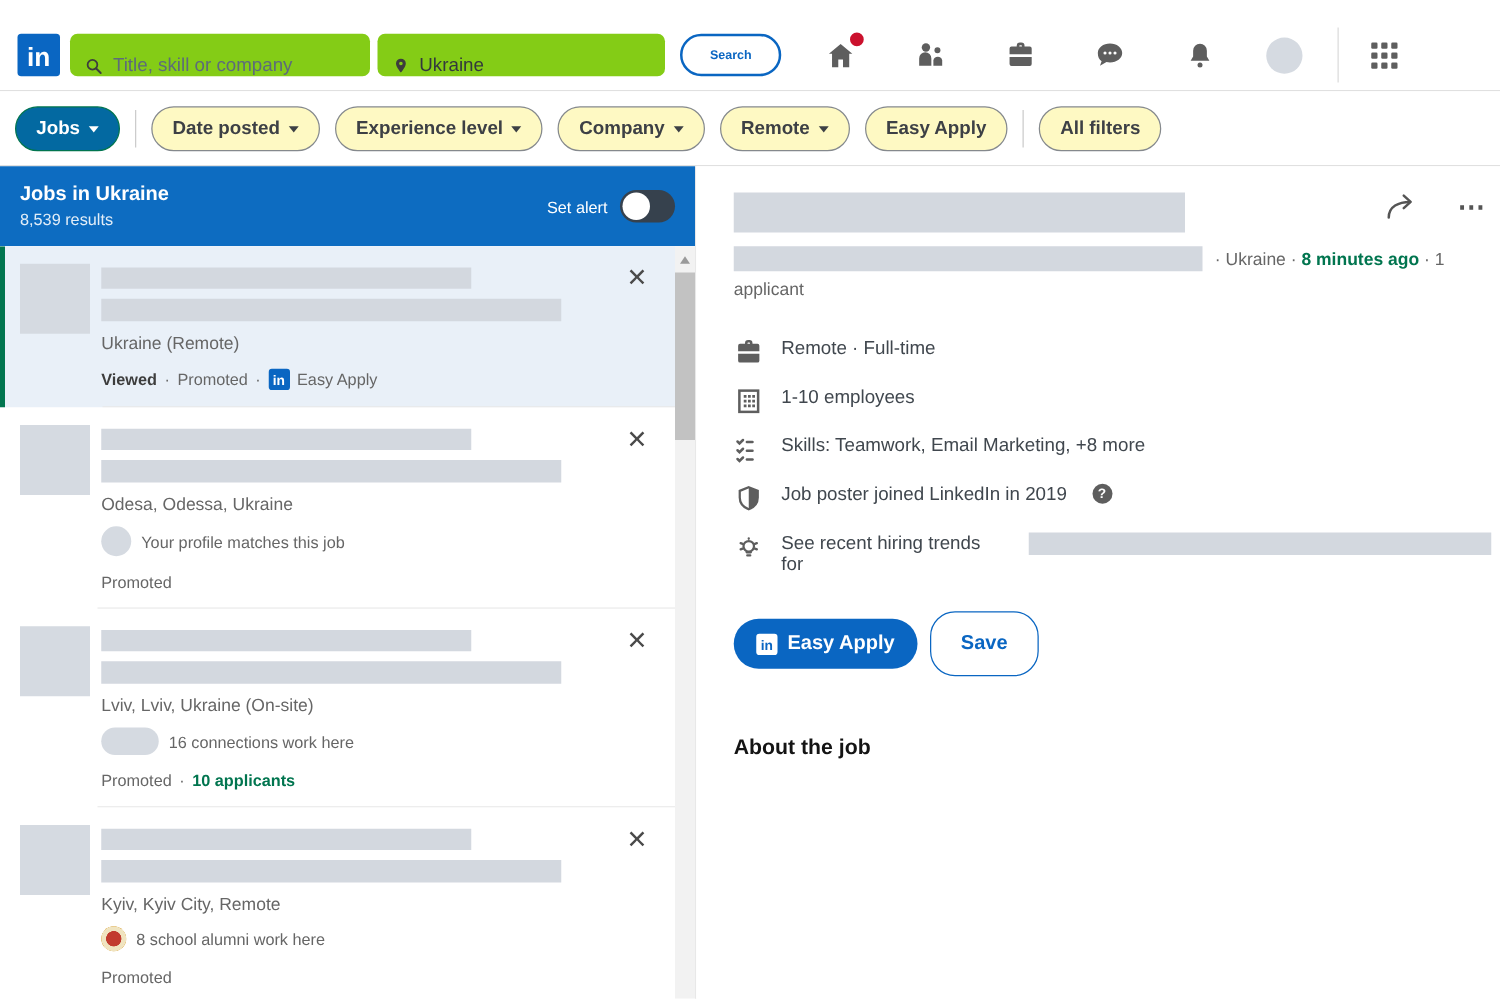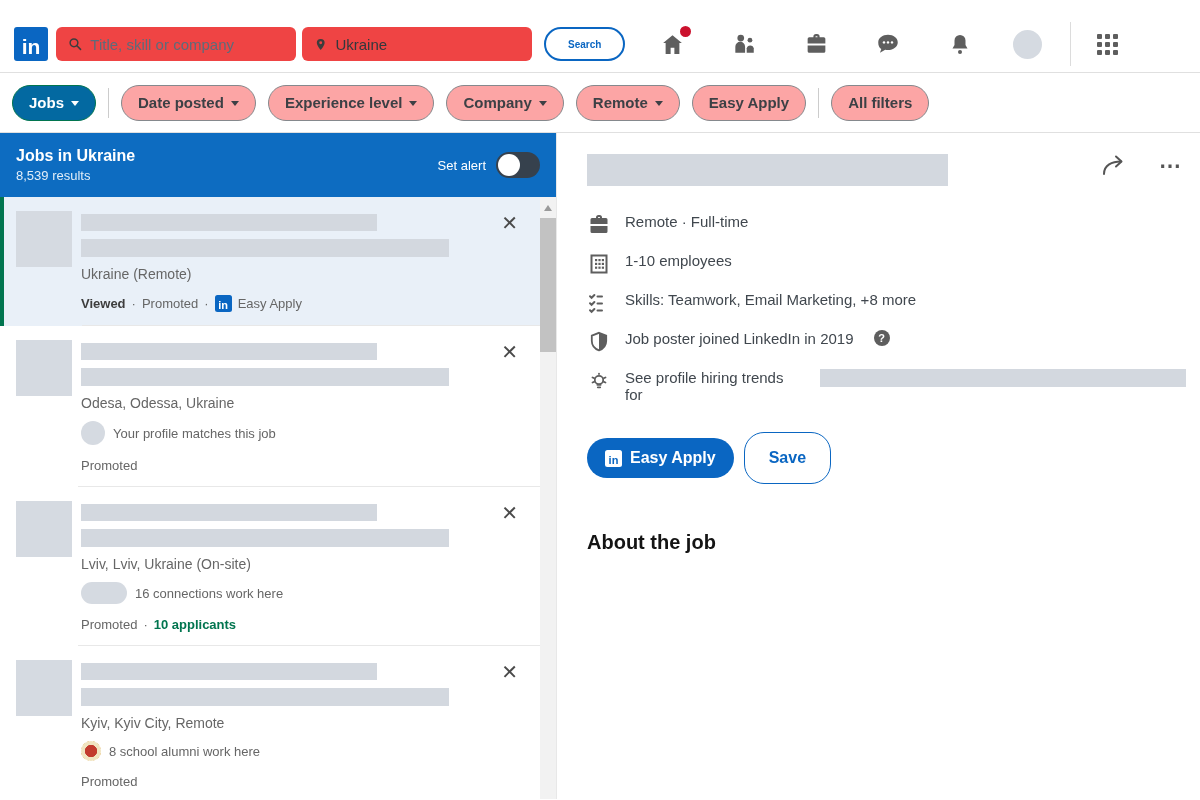--- a/index.html
+++ b/index.html
@@ -5,21 +5,21 @@
   * { box-sizing: border-box; margin: 0; padding: 0; }
   html,body { width:1200px; height:800px; overflow:hidden; background:#fff;
     font-family:"Liberation Sans", sans-serif; color:#191919; }
 
   
   .navbar { height:73px; border-bottom:1px solid #e0e0e0; display:flex; align-items:center;
     padding:16px 20px 0 14px; background:#fff; }
   .li-logo { width:34px; height:34px; background:#0a66c2; border-radius:3px; color:#fff;
     font-weight:700; font-size:21px; display:flex; align-items:flex-end; justify-content:center;
     padding-bottom:2px; flex:none; }
-  .search-box { display:flex; align-items:center; gap:8px; background:#ef4444; border-radius:6px;
+  .search-box { display:flex; align-items:flex-end; gap:8px; background:#84cc16; border-radius:6px;
     height:34px; padding:0 12px; margin-left:8px; }
   .search-box input { border:none; outline:none; background:transparent; font-size:15px;
     color:#33383d; font-family:"Liberation Sans",sans-serif; width:100%; }
   .search-box input::placeholder { color:#5d6b7a; }
   .kw { width:240px; }
   .loc { width:230px; margin-left:6px; }
   .search-btn { margin-left:12px; height:34px; padding:0 22px; border:2px solid #0a66c2;
     border-radius:17px; background:#fff; color:#0a66c2; font-size:10px; font-weight:700;
     cursor:pointer; font-family:"Liberation Sans",sans-serif; }
   .nav-icons { display:flex; align-items:center; gap:46px; margin-left:34px; }
@@ -32,21 +32,21 @@
     cursor:pointer; flex:none; }
   .nav-divider { width:1px; height:44px; background:#dcdcdc; margin:0 26px 0 28px; }
   .grid-icon { display:grid; grid-template-columns:repeat(3,5px); grid-template-rows:repeat(3,5px);
     gap:3px; cursor:pointer; }
   .grid-icon i { background:#5e5e5e; border-radius:1px; }
 
   
   .filterbar { height:60px; border-bottom:1px solid #e0e0e0; display:flex; align-items:center;
     padding-left:12px; gap:12px; background:#fff; }
   .pill { height:36px; border-radius:18px; padding:0 16px; display:inline-flex; align-items:center;
-    gap:7px; font-size:15px; font-weight:600; cursor:pointer; background:#fca5a5;
+    gap:7px; font-size:15px; font-weight:600; cursor:pointer; background:#fef9c3;
     border:1px solid #85898d; color:#3d4045; font-family:"Liberation Sans",sans-serif; }
   .pill-primary { background:#0369a1; border-color:#01754f; color:#fff; }
   .caret { width:0; height:0; border-left:4.5px solid transparent; border-right:4.5px solid transparent;
     border-top:5.5px solid currentColor; margin-top:2px; }
   .v-sep { width:1px; height:30px; background:#ccc; }
 
   
   .main { display:flex; height:666px; }
   .left-panel { width:557px; flex:none; border-right:1px solid #e8e8e8; display:flex;
     flex-direction:column; }
@@ -114,21 +114,21 @@
   .actions { margin-top:29px; display:flex; align-items:center; gap:10px; }
   .btn-apply { height:40px; border-radius:20px; background:#0a66c2; border:none; color:#fff;
     font-size:16px; font-weight:700; padding:0 18px; display:inline-flex; align-items:center;
     gap:8px; cursor:pointer; font-family:"Liberation Sans",sans-serif; }
   .in-badge-white { width:17px; height:17px; background:#fff; border-radius:2.5px; color:#0a66c2;
     font-size:11px; font-weight:700; display:inline-flex; align-items:flex-end; justify-content:center;
     line-height:14px; }
   .btn-save { height:52px; border-radius:20px; background:#fff; border:1.5px solid #0a66c2;
     color:#0a66c2; font-size:16px; font-weight:700; padding:0 24px; cursor:pointer;
     font-family:"Liberation Sans",sans-serif; }
-  .about { margin-top:47px; font-size:20px; font-weight:600; color:#141414; }
+  .about { margin-top:47px; font-size:17px; font-weight:600; color:#141414; }
 </style>
 </head>
 <body>
 
 <header class="navbar">
   <div class="li-logo">in</div>
 
   <div class="search-box kw">
     <svg width="16" height="16" viewBox="0 0 24 24">
       <circle cx="10" cy="10" r="6.5" fill="none" stroke="#3d3d3d" stroke-width="2.4"></circle>
@@ -332,20 +332,26 @@
       <div class="bar bar-dtitle"></div>
       <div class="header-icons">
         <svg class="share-ic" width="30" height="24" viewBox="0 0 30 24" fill="none">
           <path d="M5 20c0-9 8-12.5 17-12.5" stroke="#555" stroke-width="2" stroke-linecap="round"></path>
           <path d="M17 2.5l5.5 5-5.5 5" stroke="#555" stroke-width="2" stroke-linecap="round" stroke-linejoin="round" fill="none"></path>
         </svg>
         <span class="overflow-ic">⋯</span>
       </div>
     </div>
 
+    <div class="subline">
+      <span class="bar bar-dsub"></span>
+      <span>· Ukraine ·</span>
+      <span class="green">8 minutes ago</span>
+      <span>· 1 applicant</span>
+    </div>
 
     <div class="meta">
       <div class="meta-row">
         <svg width="24" height="24" viewBox="0 0 24 24" fill="#5e5e5e">
           <path d="M9 5V4.5A2.5 2.5 0 0111.5 2h1A2.5 2.5 0 0115 4.5V5h4a1.5 1.5 0 011.5 1.5V11H3.5V6.5A1.5 1.5 0 015 5zm2 0h2v-.5a.5.5 0 00-.5-.5h-1a.5.5 0 00-.5.5zM3.5 13h17v5.5A1.5 1.5 0 0119 20H5a1.5 1.5 0 01-1.5-1.5z"></path>
         </svg>
         <span>Remote · Full-time</span>
       </div>
 
       <div class="meta-row">
@@ -386,21 +392,21 @@
         <span>Job poster joined LinkedIn in 2019</span>
         <span class="help-circle">?</span>
       </div>
 
       <div class="meta-row">
         <svg width="24" height="24" viewBox="0 0 24 24" fill="none" stroke="#5e5e5e" stroke-width="1.8" stroke-linecap="round">
           <circle cx="12" cy="11" r="4.2"></circle>
           <path d="M10.3 15.8h3.4M10.8 18.3h2.4"></path>
           <path d="M5.5 8.5l1.6.6M18.5 8.5l-1.6.6M5.5 13.5l1.6-.6M18.5 13.5l-1.6-.6M12 4.6V5"></path>
         </svg>
-        <span>See profile hiring trends for</span>
+        <span>See recent hiring trends for</span>
         <span class="bar bar-trend"></span>
       </div>
     </div>
 
     <div class="actions">
       <button class="btn-apply">
         <span class="in-badge-white">in</span>
         <span>Easy Apply</span>
       </button>
       <button class="btn-save">Save</button>

